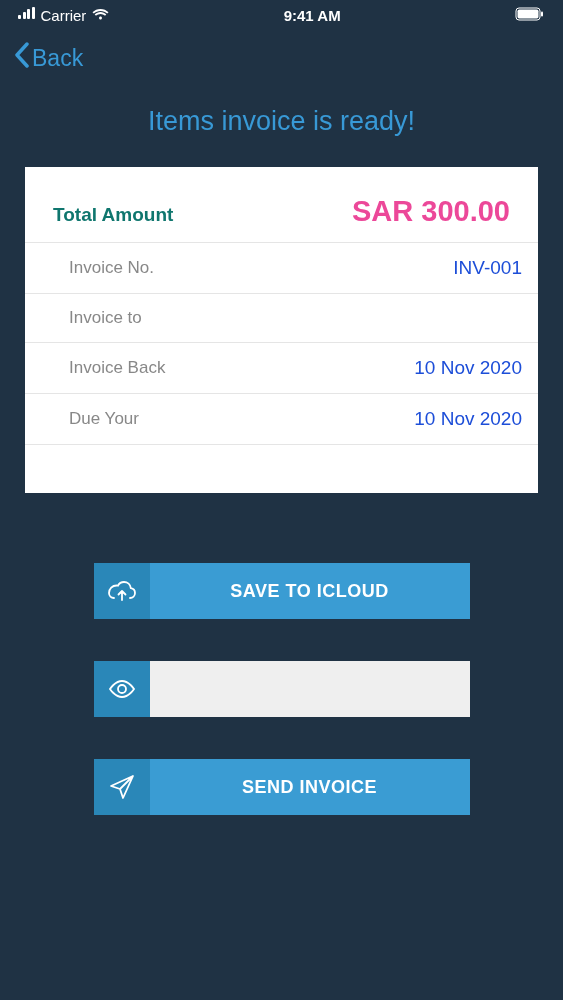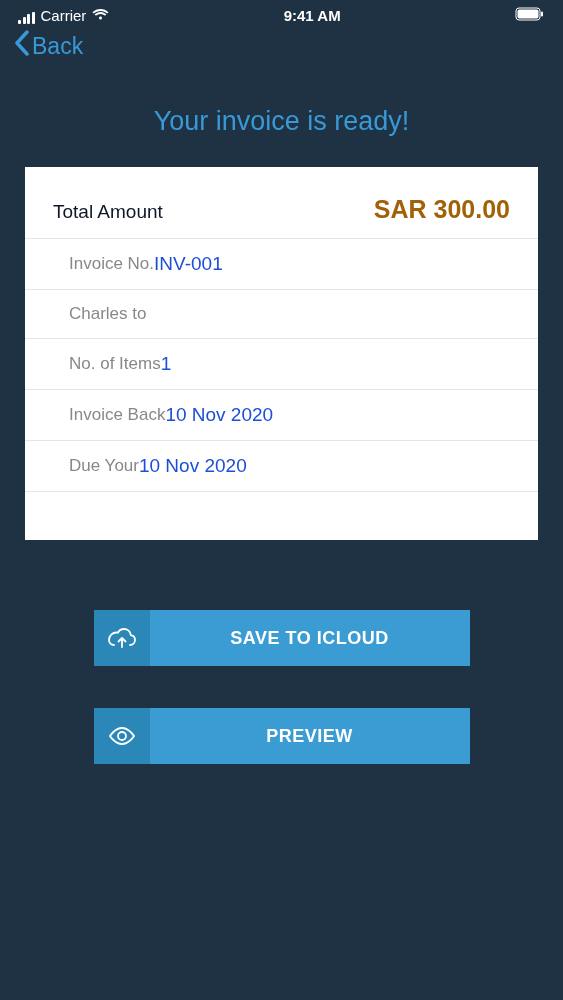--- a/index.html
+++ b/index.html
@@ -19,31 +19,31 @@
       display: flex;
       align-items: center;
       justify-content: space-between;
       padding: 0 18px;
       color: #fff;
       font-size: 15px;
       font-weight: 500;
     }
     .status-left {
       display: flex;
-      align-items: flex-end;
+      align-items: flex-start;
       gap: 6px;
     }
     .status-right {
       display: flex;
       align-items: center;
     }
     .header-bar {
       height: 56px;
       display: flex;
-      align-items: flex-start;
+      align-items: center;
       padding: 0 14px;
     }
     .back-button {
       display: flex;
       align-items: center;
       color: #3899d6;
       font-size: 23px;
       cursor: pointer;
       gap: 2px;
     }
@@ -64,34 +64,34 @@
       padding: 28px 0 48px 0;
     }
     .total-row {
       display: flex;
       justify-content: space-between;
       align-items: baseline;
       padding: 0 28px 14px 28px;
       border-bottom: 1px solid #e5e5e5;
     }
     .total-label {
-      color: #0f172a;
+      color: #0f766e;
       font-size: 19px;
-      font-weight: 400;
+      font-weight: 700;
     }
     .total-amount {
-      color: #a16207;
-      font-size: 25px;
+      color: #ec4899;
+      font-size: 29px;
       font-weight: 700;
     }
     .field-row {
       display: flex;
-      justify-content: flex-start;
-      align-items: center;
-      padding: 14px 36px 14px 44px;
+      justify-content: space-between;
+      align-items: center;
+      padding: 14px 16px 14px 44px;
       border-bottom: 1px solid #e5e5e5;
     }
     .field-label {
       color: #888;
       font-size: 17px;
       font-weight: 400;
     }
     .field-value {
       color: #1d4ed8;
       font-size: 19px;
@@ -183,37 +183,33 @@
     <span>
       <svg width="16" height="26" viewBox="0 0 16 26" fill="none">
         <path d="M13 2 L3 13 L13 24" stroke="#3899d6" stroke-width="3.5" stroke-linecap="round" stroke-linejoin="round"></path>
       </svg>
     </span>
     <span>Back</span>
   </div>
 </div>
 
 <div class="content-area">
-  <div class="title">Your invoice is ready!</div>
+  <div class="title">Items invoice is ready!</div>
 
   <div class="invoice-card">
     <div class="total-row">
       <div class="total-label">Total Amount</div>
       <div class="total-amount">SAR 300.00</div>
     </div>
     <div class="field-row">
       <div class="field-label">Invoice No.</div>
       <div class="field-value">INV-001</div>
     </div>
     <div class="field-row">
-      <div class="field-label">Charles to</div>
-    </div>
-    <div class="field-row">
-      <div class="field-label">No. of Items</div>
-      <div class="field-value">1</div>
+      <div class="field-label">Invoice to</div>
     </div>
     <div class="field-row">
       <div class="field-label">Invoice Back</div>
       <div class="field-value">10 Nov 2020</div>
     </div>
     <div class="field-row">
       <div class="field-label">Due Your</div>
       <div class="field-value">10 Nov 2020</div>
     </div>
   </div>
@@ -229,17 +225,24 @@
       <span class="action-label">SAVE TO ICLOUD</span>
     </button>
 
     <button class="action-btn">
       <span class="action-icon">
         <svg width="28" height="18" viewBox="0 0 28 18" fill="none">
           <path d="M14 1 C7 1 2 9 2 9 C2 9 7 17 14 17 C21 17 26 9 26 9 C26 9 21 1 14 1 Z" stroke="#fff" stroke-width="1.8" fill="none"></path>
           <circle cx="14" cy="9" r="4" stroke="#fff" stroke-width="1.8" fill="none"></circle>
         </svg>
       </span>
-      <span class="action-label">PREVIEW</span>
     </button>
 
+    <button class="action-btn">
+      <span class="action-icon">
+        <svg width="26" height="26" viewBox="0 0 26 26" fill="none">
+          <path d="M24 2 L2 12 L11 15 L14 24 L24 2 Z M24 2 L11 15" stroke="#fff" stroke-width="1.8" fill="none" stroke-linejoin="round"></path>
+        </svg>
+      </span>
+      <span class="action-label">SEND INVOICE</span>
+    </button>
   </div>
 </div>
 
 </body></html>

